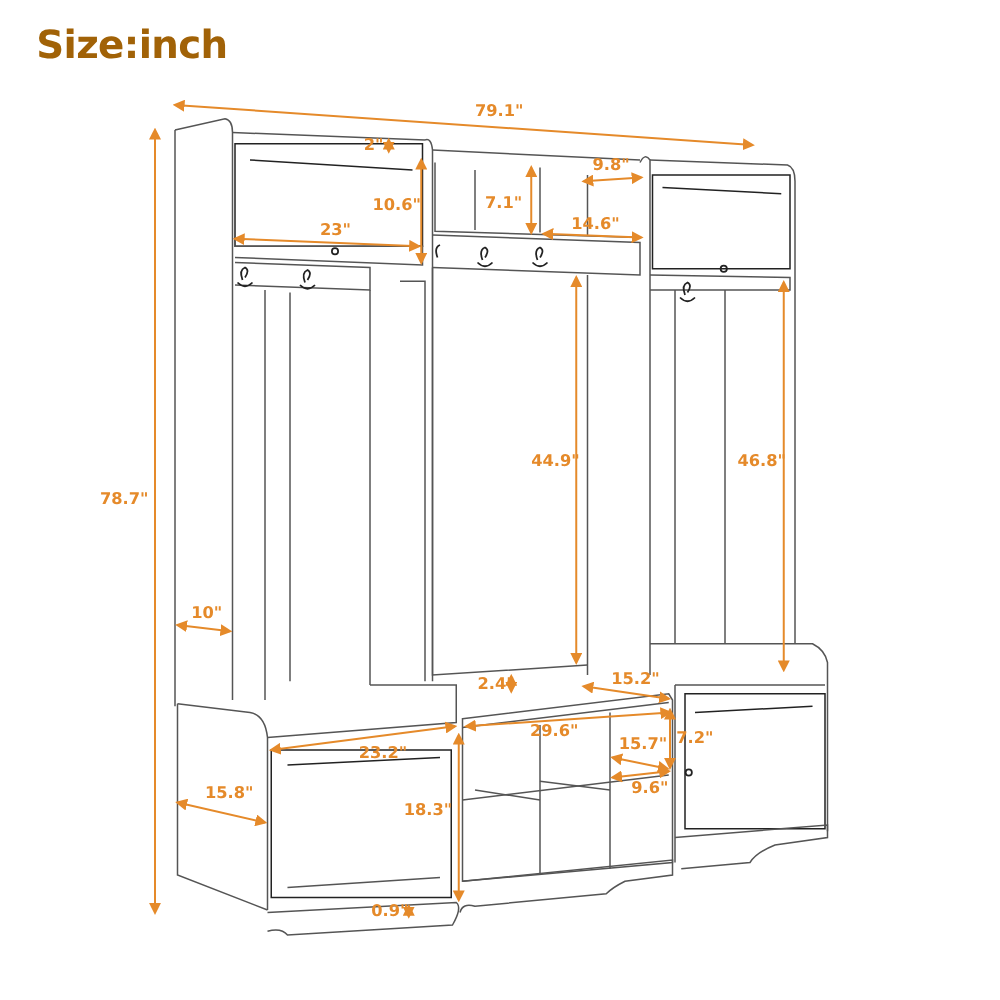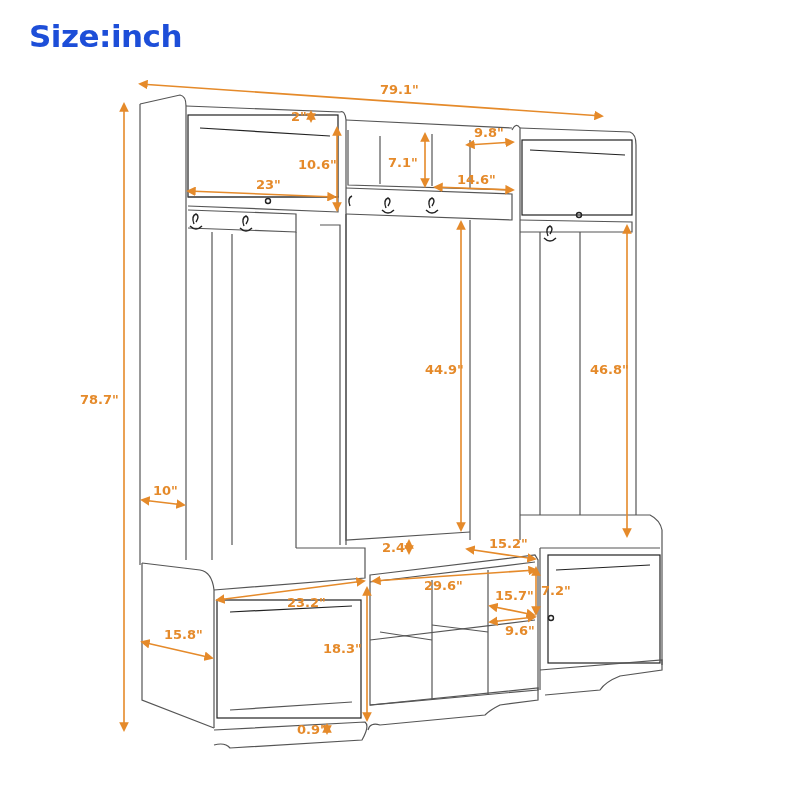--- a/index.html
+++ b/index.html
@@ -1,17 +1,17 @@
 <!DOCTYPE html>
 <html><head>
   <meta charset="utf-8">
   <style>
     html, body { margin: 0; padding: 0; background: #ffffff; }
     body { width: 800px; height: 800px; position: relative; overflow: hidden; font-family: "DejaVu Sans", sans-serif; }
-    .title { position: absolute; left: 29px; top: 18px; font-size: 31px; font-weight: bold; color: #1d4ed8; letter-spacing: -0.5px; font-family: "DejaVu Sans", sans-serif; }
+    .title { position: absolute; left: 29px; top: 18px; font-size: 31px; font-weight: bold; color: #a16207; letter-spacing: -0.5px; font-family: "DejaVu Sans", sans-serif; }
     svg.drawing { position: absolute; left: 0; top: 0; }
     .dim { position: absolute; font-size: 13px; font-weight: bold; color: #e58a2a; white-space: nowrap; font-family: "DejaVu Sans", sans-serif; line-height: 1; }
   </style>
 </head>
 <body>
 
 <div class="title">Size:inch</div>
 
 <svg class="drawing" width="800" height="800" viewBox="0 0 800 800">
   <defs>

